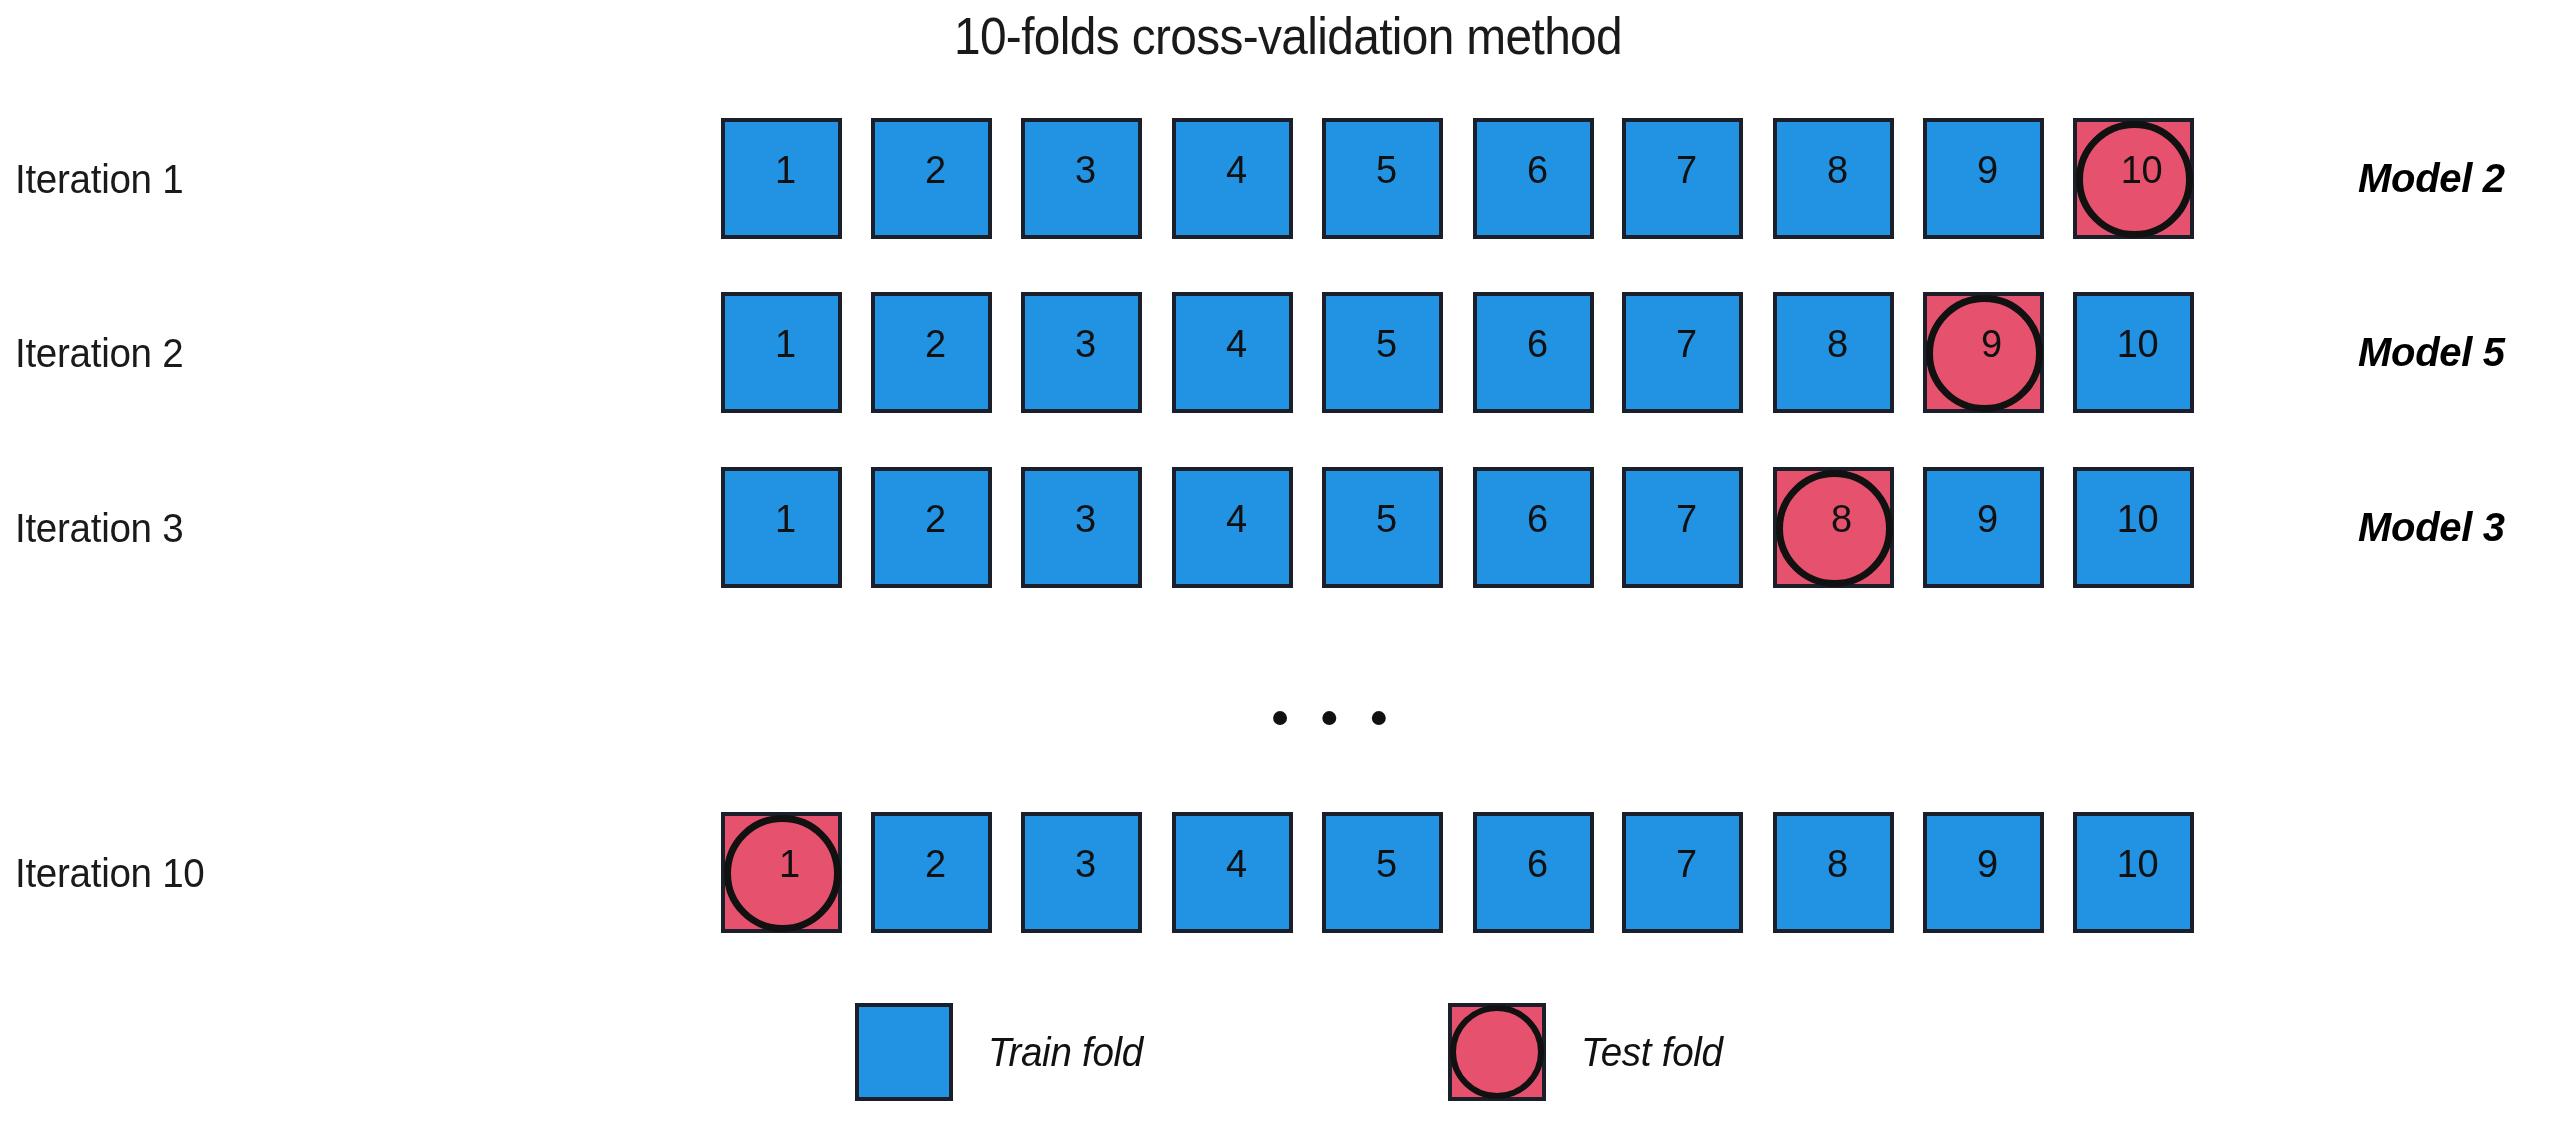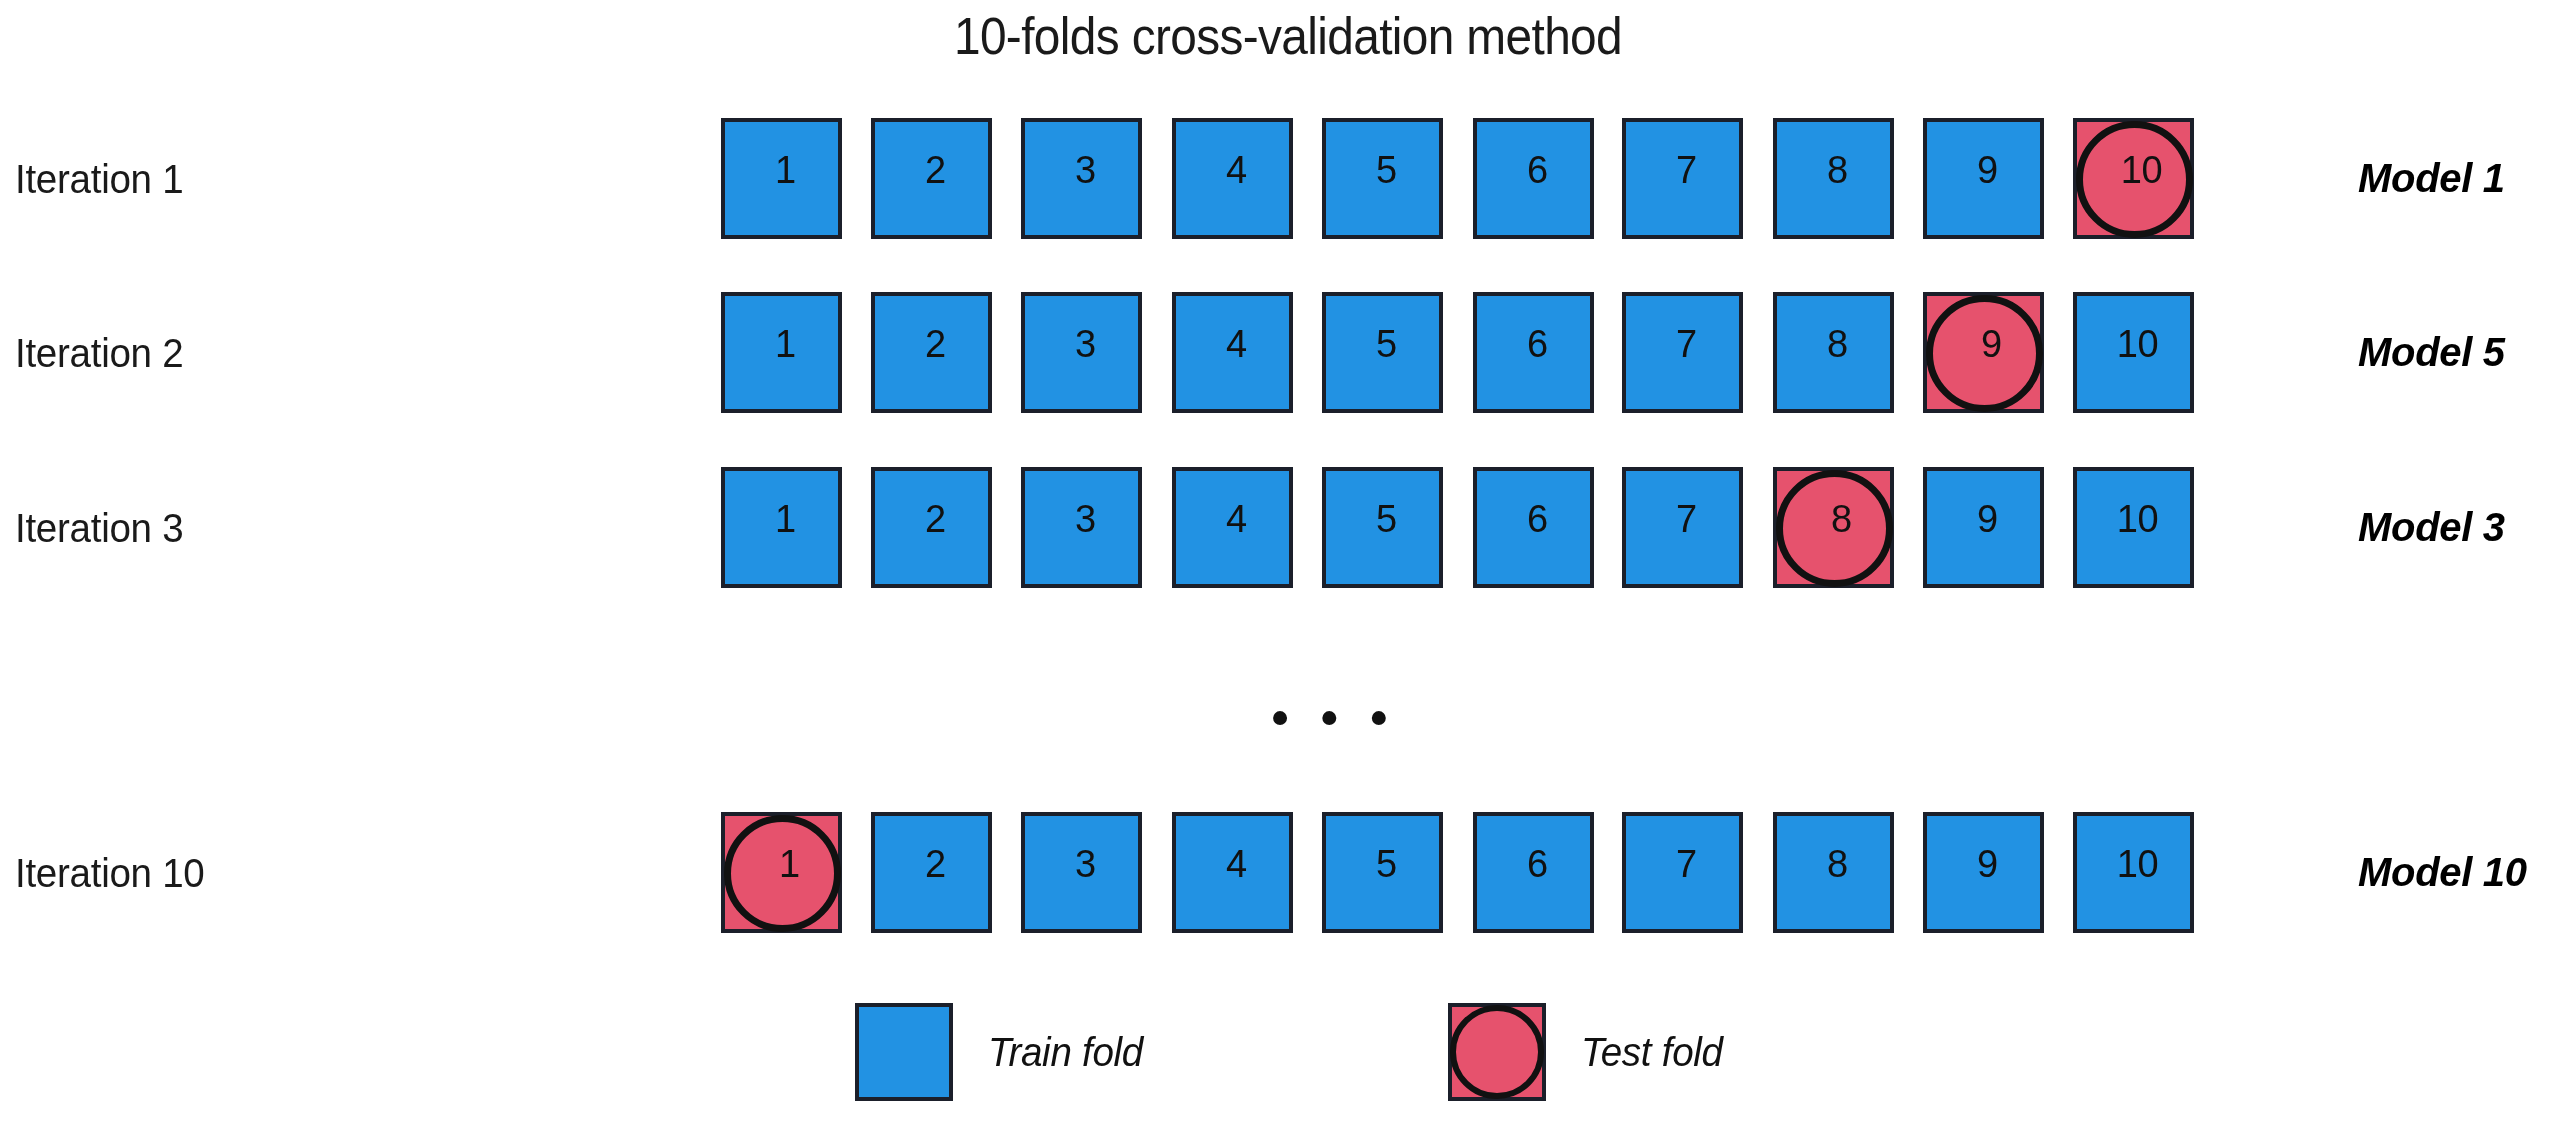--- a/index.html
+++ b/index.html
@@ -229,21 +229,21 @@
         <div class="fold-num">8</div>
       </div>
       <div class="fold train" style="left: 1202px;">
         <div class="fold-num">9</div>
       </div>
       <div class="fold test" style="left: 1352px;">
         <div class="test-ring"></div>
         <div class="fold-num">10</div>
       </div>
     </div>
-  <div class="model-label">Model 1</div>
+  <div class="model-label">Model 2</div>
 </div>
 
 <div class="iteration-row row-2">
   <div class="iteration-label">Iteration 2</div>
   <div class="folds">
       <div class="fold train" style="left: 0px;">
         <div class="fold-num">1</div>
       </div>
       <div class="fold train" style="left: 150px;">
         <div class="fold-num">2</div>
@@ -345,21 +345,20 @@
       <div class="fold train" style="left: 1052px;">
         <div class="fold-num">8</div>
       </div>
       <div class="fold train" style="left: 1202px;">
         <div class="fold-num">9</div>
       </div>
       <div class="fold train" style="left: 1352px;">
         <div class="fold-num">10</div>
       </div>
     </div>
-  <div class="model-label">Model 10</div>
 </div>
 
 <div id="legend">
   <div class="legend-item" id="legend-train">
     <div class="legend-swatch train"></div>
     <div class="legend-text">Train fold</div>
   </div>
   <div class="legend-item" id="legend-test">
     <div class="legend-swatch test">
       <div class="test-ring"></div>

